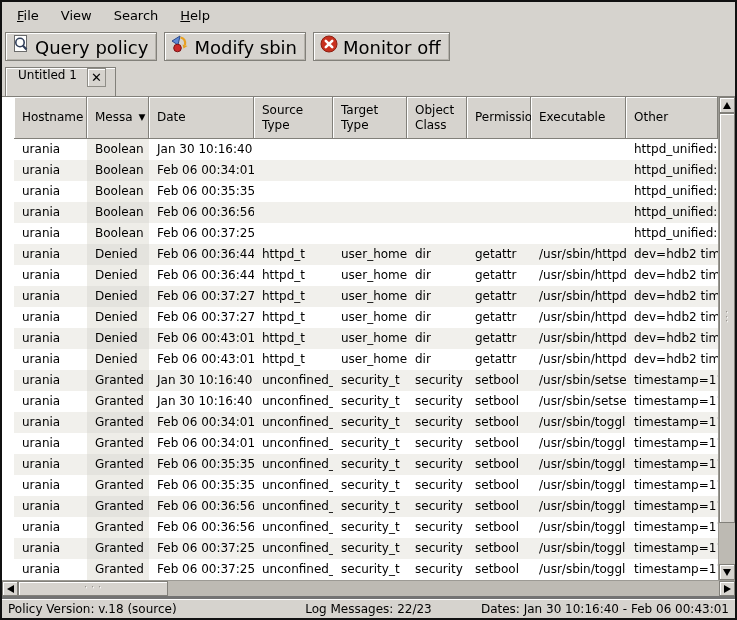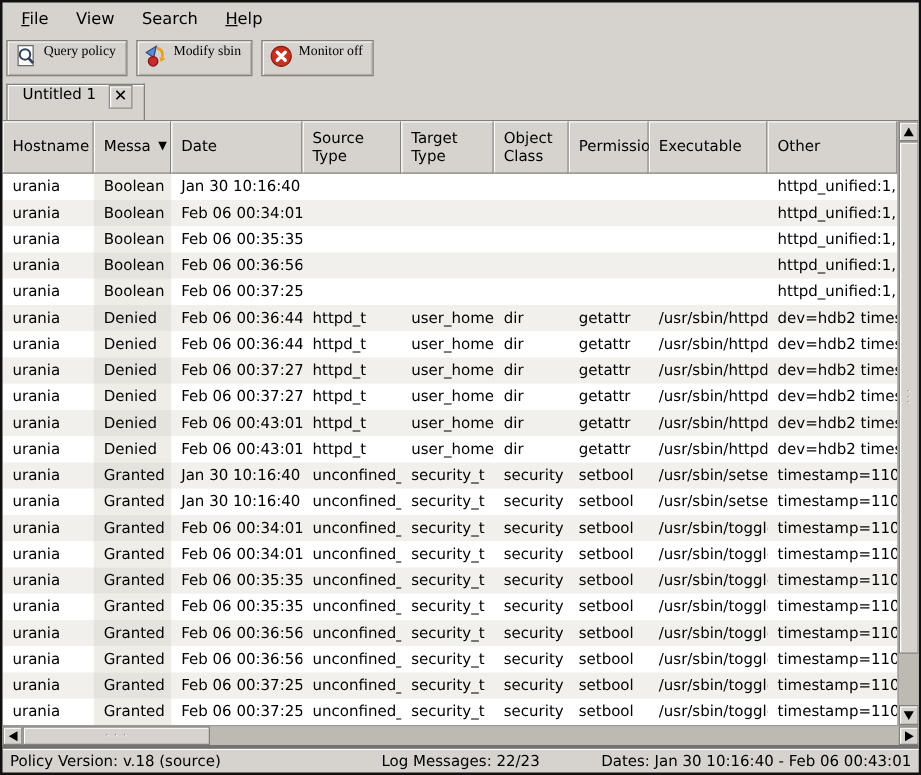--- a/index.html
+++ b/index.html
@@ -13,45 +13,45 @@
     display:flex;flex-direction:column;
     overflow:hidden;
   }
   
   .menubar{height:27px;display:flex;align-items:center;padding-left:6px;flex:none;}
   .menu-item{padding:4px 9px;margin-right:4px;font-size:13px;cursor:default;}
   .menu-item .u{text-decoration:underline;}
   
   .toolbar{height:34px;display:flex;align-items:center;padding:2px 3px;flex:none;}
   .tbtn{
-    display:flex;align-items:flex-start;gap:4px;
+    display:flex;align-items:flex-end;gap:4px;
     height:29px;padding:2px 8px 2px 5px;margin-right:7px;
-    background:#d6d3ce;font-size:11px;
+    background:#d6d3ce;font-size:18px;
     border:1px solid #82807a;
     box-shadow:inset 1px 1px 0 #fff, inset -1px -1px 0 #b5b2ab;
-    cursor:default;white-space:nowrap;font-family:Liberation Serif, serif;
+    cursor:default;white-space:nowrap;
   }
   .tbtn svg{flex:none;}
   
   .tabbar{height:33px;display:flex;align-items:flex-end;padding-left:3px;flex:none;}
   .tab{
     height:29px;display:flex;gap:10px;
     padding:0 9px 0 12px;background:#d6d3ce;
     border:1px solid #82807a;border-bottom:none;
     box-shadow:inset 1px 1px 0 #fff;
   }
   .tab-close{
     width:19px;height:19px;display:flex;align-items:center;justify-content:center;
     background:#d6d3ce;border:1px solid #8f8d87;
     box-shadow:inset 1px 1px 0 #fff;
     font-weight:bold;font-size:13px;line-height:1;cursor:default;
   }
   
   .content{flex:1;display:flex;overflow:hidden;border-top:1px solid #82807a;}
-  .grid{flex:1;display:flex;flex-direction:column;overflow:hidden;background:#fff;min-width:0;}
+  .grid{flex:1;display:flex;flex-direction:column;overflow:hidden;background:#fff;min-width:0;padding-left:12px;}
   .hrow{display:flex;flex:none;}
   .hcell{
     background:#d6d3ce;height:42px;
     display:flex;align-items:center;
     padding:2px 4px 2px 8px;
     border-right:1px solid #82807a;border-bottom:1px solid #82807a;
     box-shadow:inset 1px 1px 0 #fff;
     line-height:1.25;cursor:default;
   }
   .sort-arrow{margin-left:6px;font-size:9px;flex:none;}

